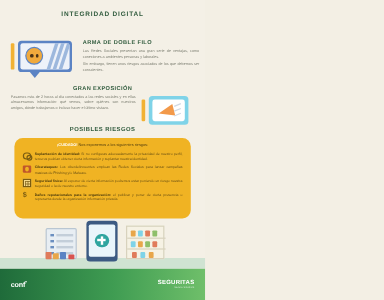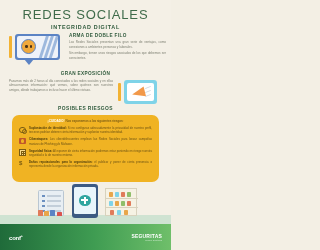--- a/index.html
+++ b/index.html
@@ -311,21 +311,20 @@
   .logo-right .lr-sub {
     font-size: 2px; color: #d6ecd6; letter-spacing: 0.1px; margin-top: 0.5px;
   }
 </style>
 </head>
 <body>
 
 <div id="page">
 
   <div class="header">
-    <div class="title">REDES SOCIALES</div>
     <div class="subtitle">INTEGRIDAD DIGITAL</div>
   </div>
 
   <div class="sec1">
     <div class="art1">
       <div class="bar-yellow"></div>
       <div class="bubble">
         <div class="bubble-inner">
           <div class="avatar"></div>
           <div class="slash s1"></div>

